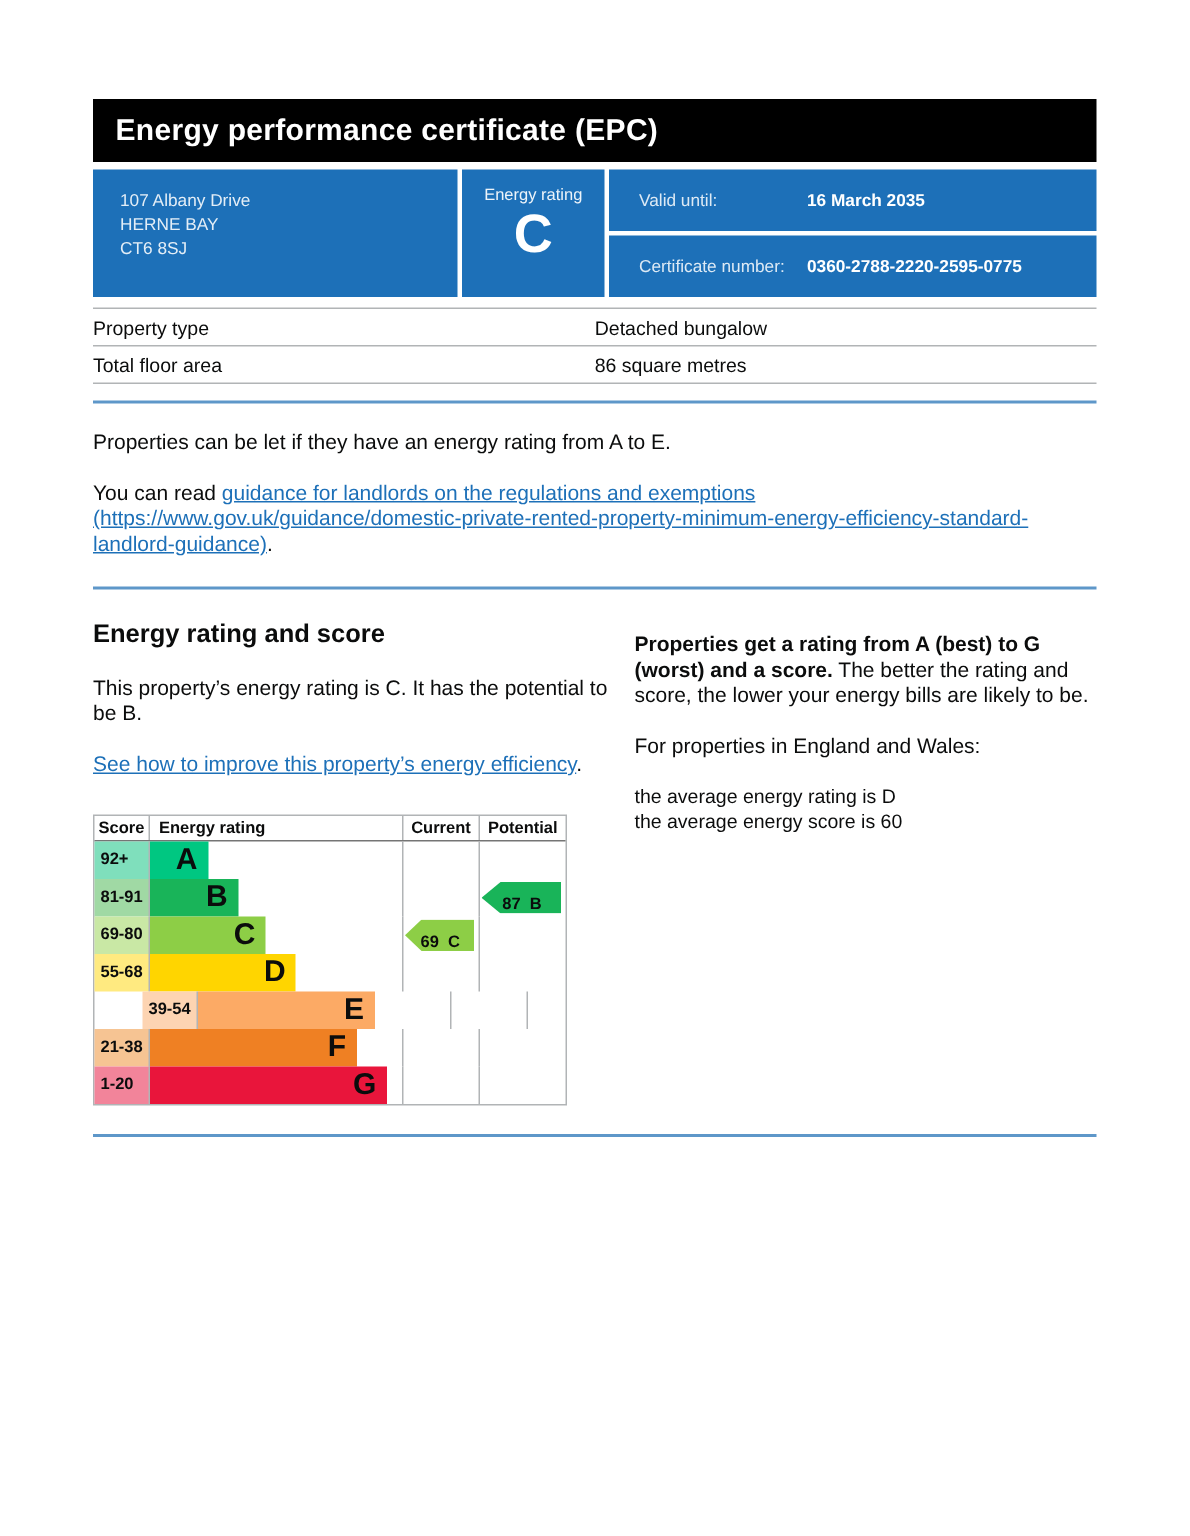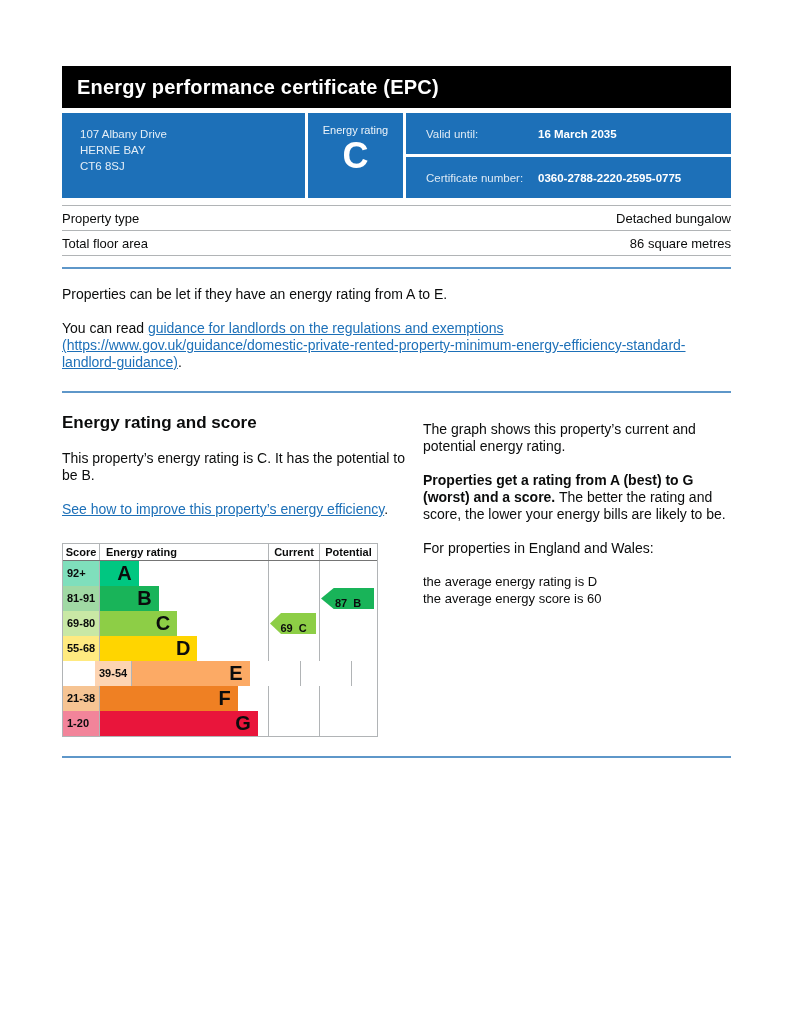--- a/index.html
+++ b/index.html
@@ -22,21 +22,21 @@
   .rating-box .rating-letter { font-size: 36px; font-weight: bold; line-height: 40px; color: #fff; }
   .validity-col { flex: 1; display: flex; flex-direction: column; gap: 3px; }
   .validity-box { flex: 1; display: flex; align-items: center; padding-left: 20px; }
   .validity-box .lbl { font-size: 11.5px; color: rgba(255,255,255,0.85); width: 112px; }
   .validity-box .val { font-size: 11.5px; font-weight: bold; color: #fff; }
 
   
   .prop-table { margin-top: 7px; border-top: 1px solid #b1b4b6; }
   .prop-row { display: flex; height: 25px; align-items: center; border-bottom: 1px solid #b1b4b6; font-size: 13px; }
   .prop-row .p-label { width: 50%; }
-  .prop-row .p-value { width: 50%; text-align: right; }
+  .prop-row .p-value { width: 50%; }
 
   
   .hr-blue { height: 2px; background: #5e97c9; border: 0; }
   .hr-1 { margin-top: 11px; }
   .hr-2 { margin-top: 20px; }
   .hr-3 { margin-top: 19px; }
   h2.section-heading { font-size: 17px; font-weight: bold; margin-top: 15px; }
   p.body-text { font-size: 14px; line-height: 17px; margin-top: 17px; }
   a.doc-link { color: #1d70b8; text-decoration: underline; }
   .suffix { color: #0b0c0c; }
@@ -198,21 +198,20 @@
             <div class="cell rating-cell">
                 <div class="band-bar" style="background: rgb(233, 21, 59); width: 94%;"><span class="band-letter">G</span></div>
               </div>
             <div class="cell current-cell"></div>
             <div class="cell potential-cell"></div>
           </div>
         </div>
       </div>
 
       <div class="col-right">
-        <p class="body-text">The graph shows this property’s current and potential energy rating.</p>
         <p class="body-text gap-lg"><strong>Properties get a rating from A (best) to G (worst) and a score.</strong><span> The better the rating and score, the lower your energy bills are likely to be.</span></p>
         <p class="body-text gap-lg">For properties in England and Wales:</p>
         <ul class="list-plain">
           <li>the average energy rating is D</li>
           <li>the average energy score is 60</li>
         </ul>
       </div>
     </div>
 
     <hr class="hr-blue hr-3">

